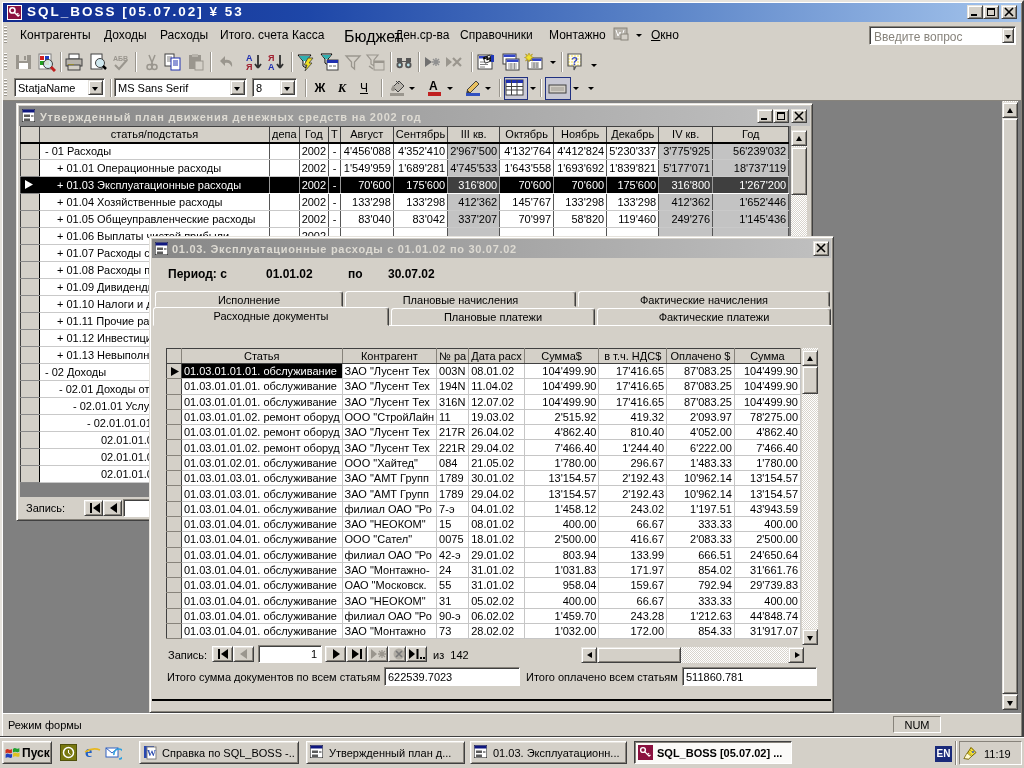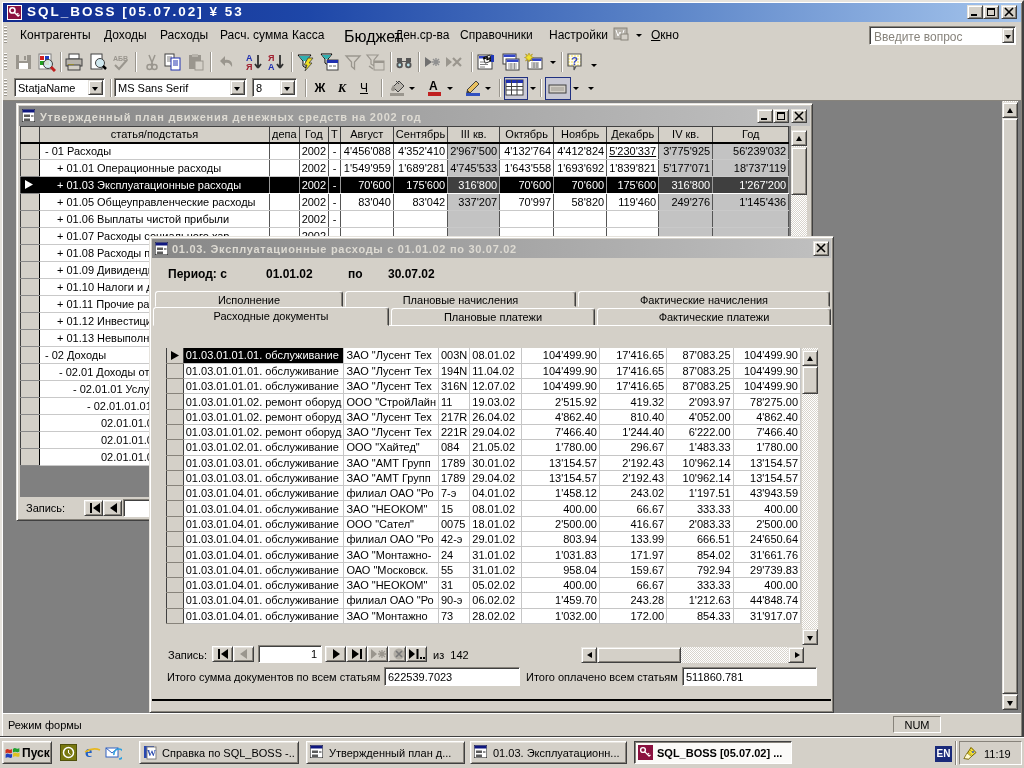--- a/index.html
+++ b/index.html
@@ -39,26 +39,26 @@
 <div class="abs btnf" style="left:1001px;top:5px;width:16px;height:14px;">
     <svg class="abs" style="left:2px;top:1px" width="10" height="10" viewBox="0 0 10 10">
       <path d="M1 1 L9 9 M9 1 L1 9" stroke="#000" stroke-width="1.6"></path>
     </svg>
   </div>
 <div class="abs" style="left:3px;top:22px;width:1018px;height:26px;background:#d4d0c8;"></div>
 <div class="abs" style="left:4px;top:26px;width:3px;height:18px;background:repeating-linear-gradient(180deg,#fff 0,#fff 1px,#9a968e 1px,#9a968e 2px,#d4d0c8 2px,#d4d0c8 3px);"></div>
 <div class="abs" style="left:20px;top:28px;font-size:12px;text-align:center;">Контрагенты</div>
 <div class="abs" style="left:104px;top:28px;font-size:12px;">Доходы</div>
 <div class="abs" style="left:160px;top:28px;font-size:12px;">Расходы</div>
-<div class="abs" style="left:220px;top:28px;font-size:12px;">Расч. сумма</div>
+<div class="abs" style="left:220px;top:28px;font-size:12px;">Итого. счета</div>
 <div class="abs" style="left:292px;top:28px;font-size:12px;">Касса</div>
 <div class="abs" style="left:344px;top:28px;font-size:16px;">Бюджет</div>
 <div class="abs" style="left:395px;top:28px;font-size:12px;">Ден.ср-ва</div>
 <div class="abs" style="left:460px;top:28px;font-size:12px;">Справочники</div>
-<div class="abs" style="left:549px;top:28px;font-size:12px;">Настройки</div>
+<div class="abs" style="left:549px;top:28px;font-size:12px;">Монтажно</div>
 <div class="abs" style="left:651px;top:28px;font-size:12px;"><u>О</u>кно</div>
 <div class="abs" style="left:612px;top:26px;width:20px;height:18px;"><svg width="20" height="18">
       <rect x="2" y="2" width="13" height="11" fill="#b8b4ac" stroke="#87837b"></rect>
       <path d="M4 4 l2 6 l2-4 l2 4 l2-6" stroke="#fff" fill="none"></path>
       <rect x="9" y="8" width="7" height="6" fill="#d4d0c8" stroke="#87837b"></rect>
     </svg></div>
 <div class="abs tri-d" style="left:636px;top:34px;border-width:3px 3px 0 3px;"></div>
 <div class="abs" style="left:869px;top:26px;width:147px;height:19px;background:#fff;border:1px solid;border-color:#87837b #fff #fff #87837b;box-shadow:inset 1px 1px 0 #404040;"></div>
 <div class="abs" style="left:874px;top:30px;color:#87837b;font-size:12px;">Введите вопрос</div>
 <div class="abs btnf" style="left:1002px;top:28px;width:12px;height:15px;">
@@ -328,21 +328,21 @@
         <td class="selc" style="background:#d4d0c8;position:relative;"></td>
         <td class="" style="background:#fff;"><span style="padding-left:3px">- 01 Расходы</span></td>
         <td class="" style="background:#fff;"></td>
         <td class="c" style="background:#fff;">2002</td>
         <td class="c" style="background:#fff;">-</td>
         <td class="r" style="background:#fff;">4'456'088</td>
         <td class="r" style="background:#fff;">4'352'410</td>
         <td class="r" style="background:#c3c3c3;">2'967'500</td>
         <td class="r" style="background:#fff;">4'132'764</td>
         <td class="r" style="background:#fff;">4'412'824</td>
-        <td class="r" style="background:#fff;text-decoration:underline;">5'230'337</td>
+        <td class="r" style="background:#fff;">5'230'337</td>
         <td class="r" style="background:#c3c3c3;">3'775'925</td>
         <td class="r" style="background:#c3c3c3;">56'239'032</td>
       </tr>
       <tr class="crow">
         <td class="selc" style="background:#d4d0c8;position:relative;"></td>
         <td class="" style="background:#fff;"><span style="padding-left:15px">+ 01.01 Операционные расходы</span></td>
         <td class="" style="background:#fff;"></td>
         <td class="c" style="background:#fff;">2002</td>
         <td class="c" style="background:#fff;">-</td>
         <td class="r" style="background:#fff;">1'549'959</td>
@@ -365,20 +365,35 @@
         <td class="c" style="background:#000;">2002</td>
         <td class="c" style="background:#000;">-</td>
         <td class="r" style="background:#000;">70'600</td>
         <td class="r" style="background:#000;">175'600</td>
         <td class="r" style="background:#3f3f3f;">316'800</td>
         <td class="r" style="background:#000;">70'600</td>
         <td class="r" style="background:#000;">70'600</td>
         <td class="r" style="background:#000;">175'600</td>
         <td class="r" style="background:#3f3f3f;">316'800</td>
         <td class="r" style="background:#3f3f3f;">1'267'200</td>
+      </tr>
+      <tr class="crow">
+        <td class="selc" style="background:#d4d0c8;position:relative;"></td>
+        <td class="" style="background:#fff;"><span style="padding-left:15px">+ 01.04 Хозяйственные расходы</span></td>
+        <td class="" style="background:#fff;"></td>
+        <td class="c" style="background:#fff;">2002</td>
+        <td class="c" style="background:#fff;">-</td>
+        <td class="r" style="background:#fff;">133'298</td>
+        <td class="r" style="background:#fff;">133'298</td>
+        <td class="r" style="background:#c3c3c3;">412'362</td>
+        <td class="r" style="background:#fff;">145'767</td>
+        <td class="r" style="background:#fff;">133'298</td>
+        <td class="r" style="background:#fff;">133'298</td>
+        <td class="r" style="background:#c3c3c3;">412'362</td>
+        <td class="r" style="background:#c3c3c3;">1'652'446</td>
       </tr>
       <tr class="crow">
         <td class="selc" style="background:#d4d0c8;position:relative;"></td>
         <td class="" style="background:#fff;"><span style="padding-left:15px">+ 01.05 Общеуправленческие расходы</span></td>
         <td class="" style="background:#fff;"></td>
         <td class="c" style="background:#fff;">2002</td>
         <td class="c" style="background:#fff;">-</td>
         <td class="r" style="background:#fff;">83'040</td>
         <td class="r" style="background:#fff;">83'042</td>
         <td class="r" style="background:#c3c3c3;">337'207</td>
@@ -677,20 +692,31 @@
         <col style="width:154px">
         <col style="width:90px">
         <col style="width:30px">
         <col style="width:53px">
         <col style="width:81px">
         <col style="width:70px">
         <col style="width:69px">
         <col style="width:69px">
       </colgroup>
       <tbody>
+        <tr class="dhead">
+          <td></td>
+          <td class="c">Статья</td>
+          <td class="c">Контрагент</td>
+          <td>№ ра</td>
+          <td>Дата расх</td>
+          <td class="c">Сумма$</td>
+          <td class="c">в т.ч. НДС$</td>
+          <td class="c">Оплачено $</td>
+          <td class="c">Сумма</td>
+        </tr>
         <tr>
           <td style="position:relative;background:#d4d0c8;" class="dsel">
             <svg width="9" height="9" style="position:absolute;left:4px;top:3px;">
               <path d="M0 0 L8 4.5 L0 9 z" fill="#000"></path>
             </svg>
           </td>
           <td style="background:#000;color:#fff;">01.03.01.01.01. обслуживание</td>
           <td>ЗАО "Лусент Тех</td>
           <td>003N</td>
           <td>08.01.02</td>

